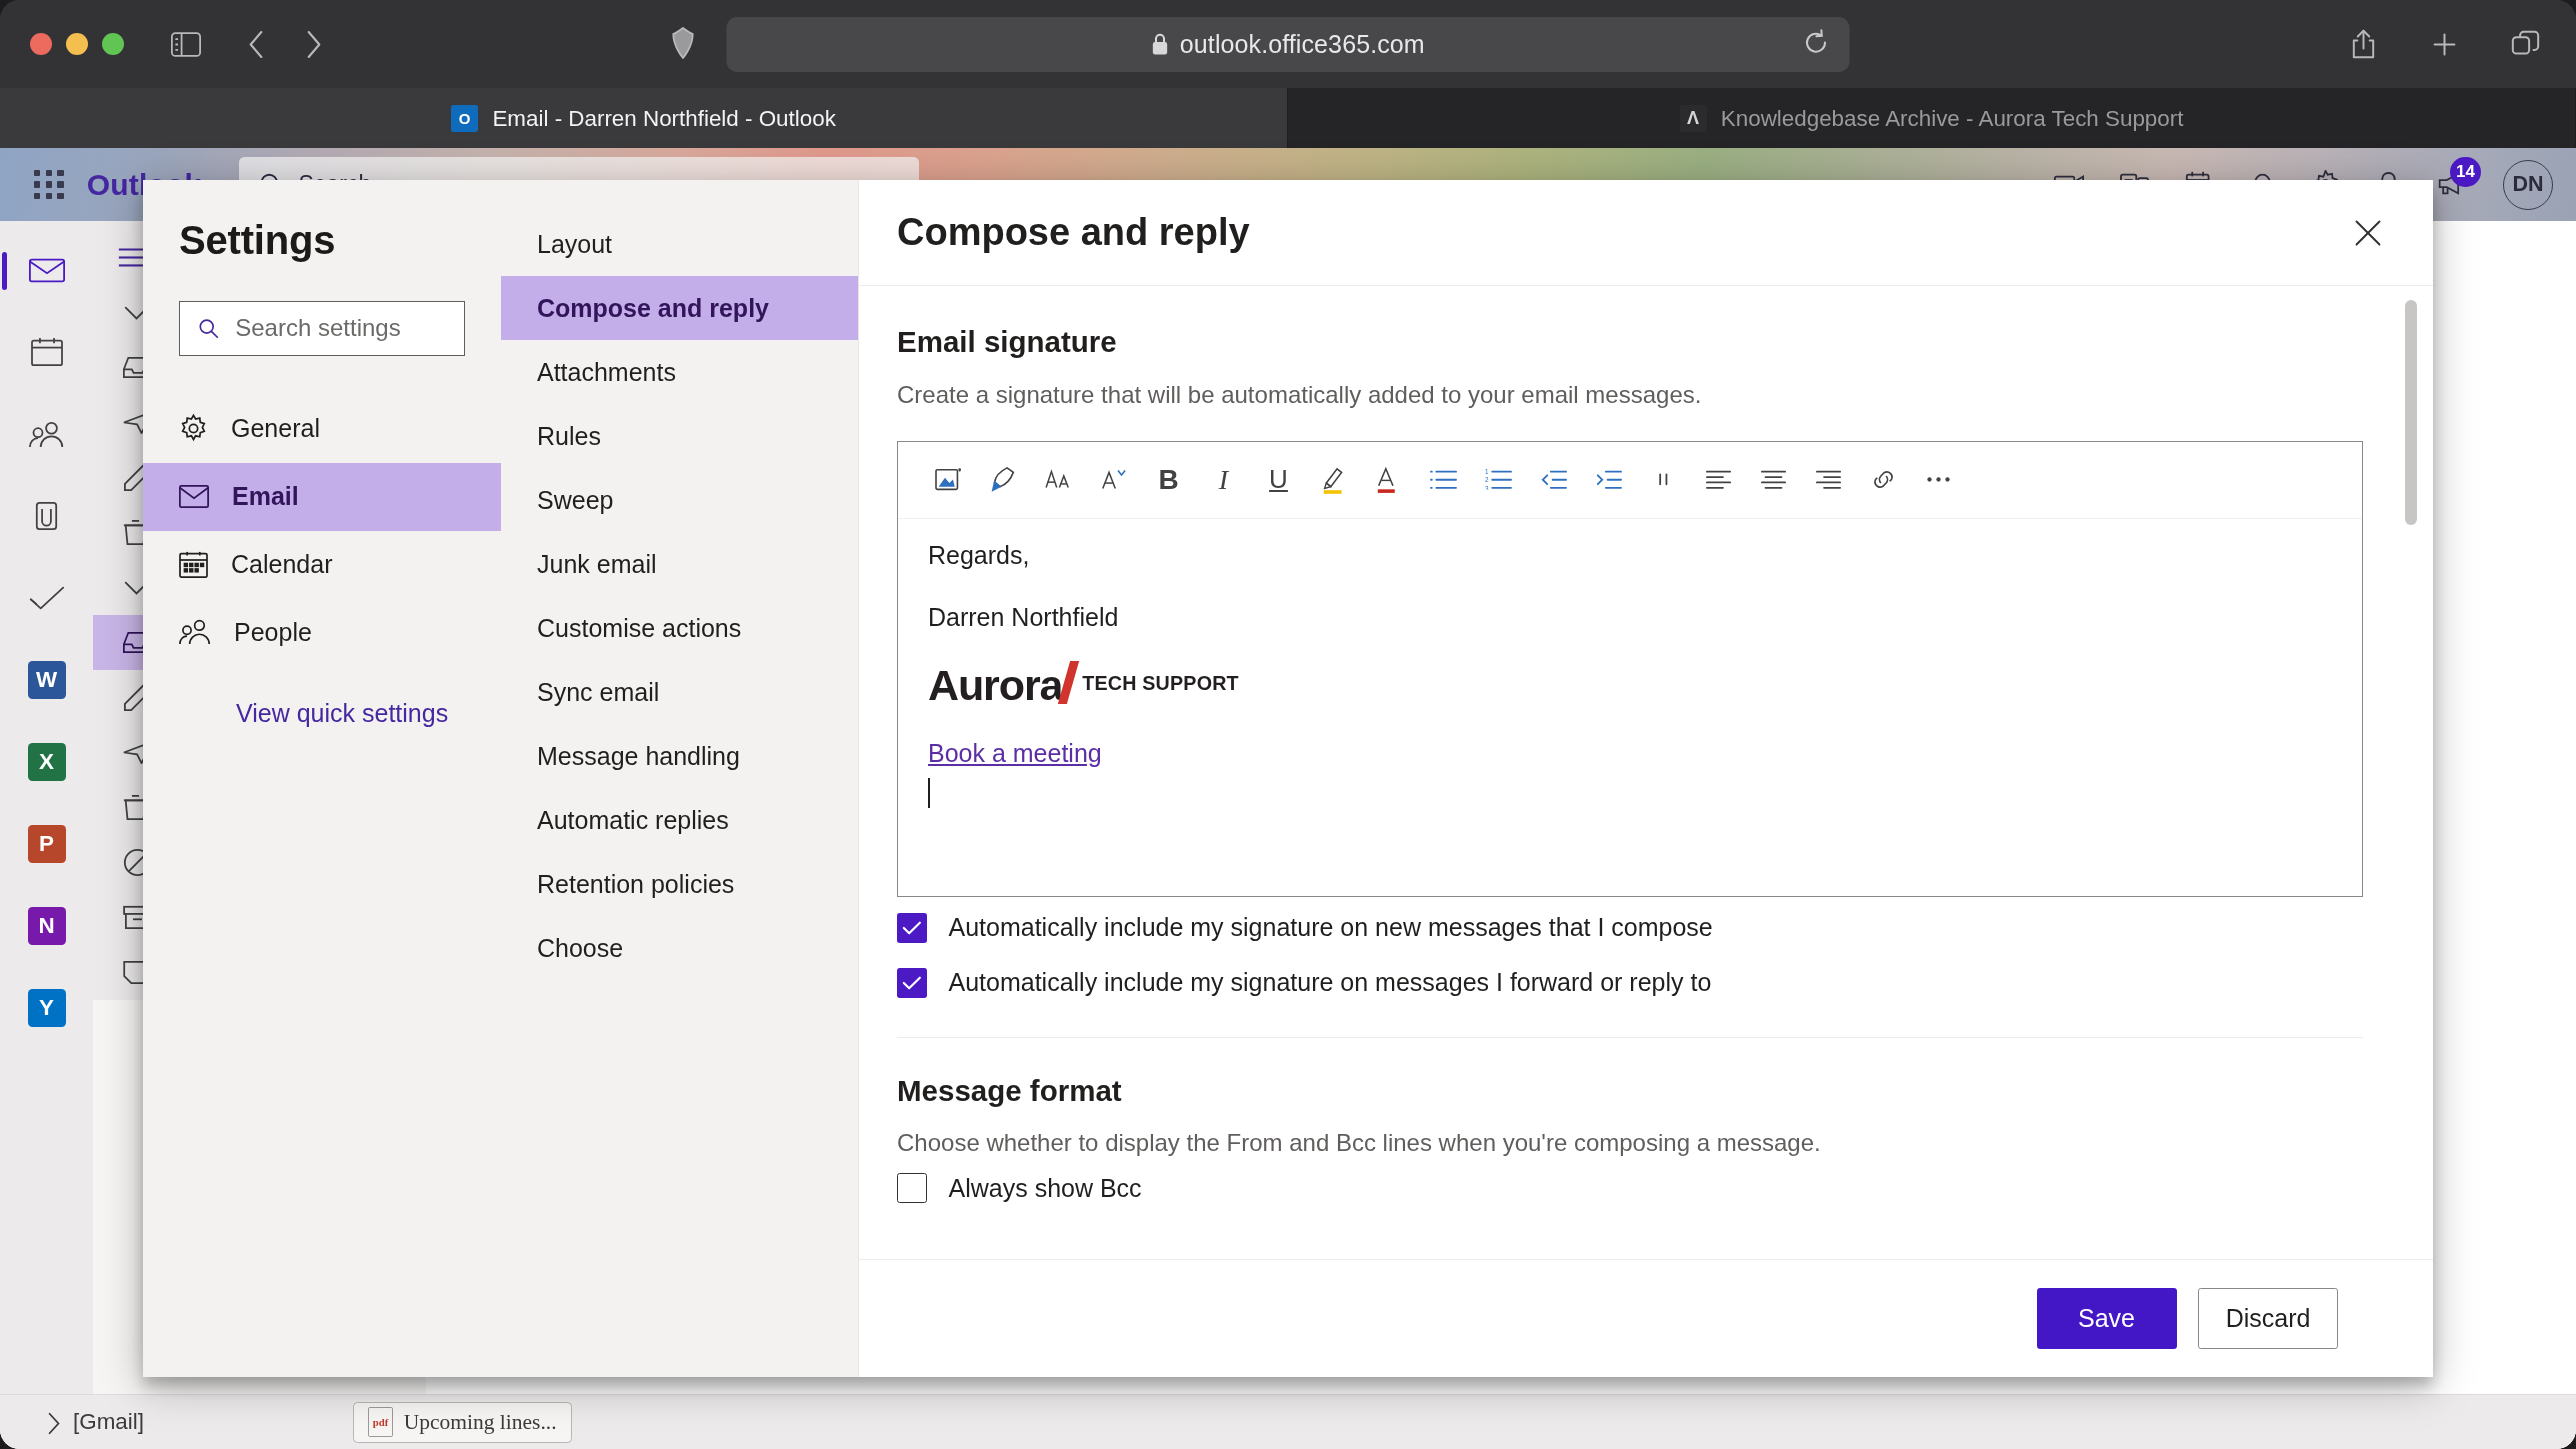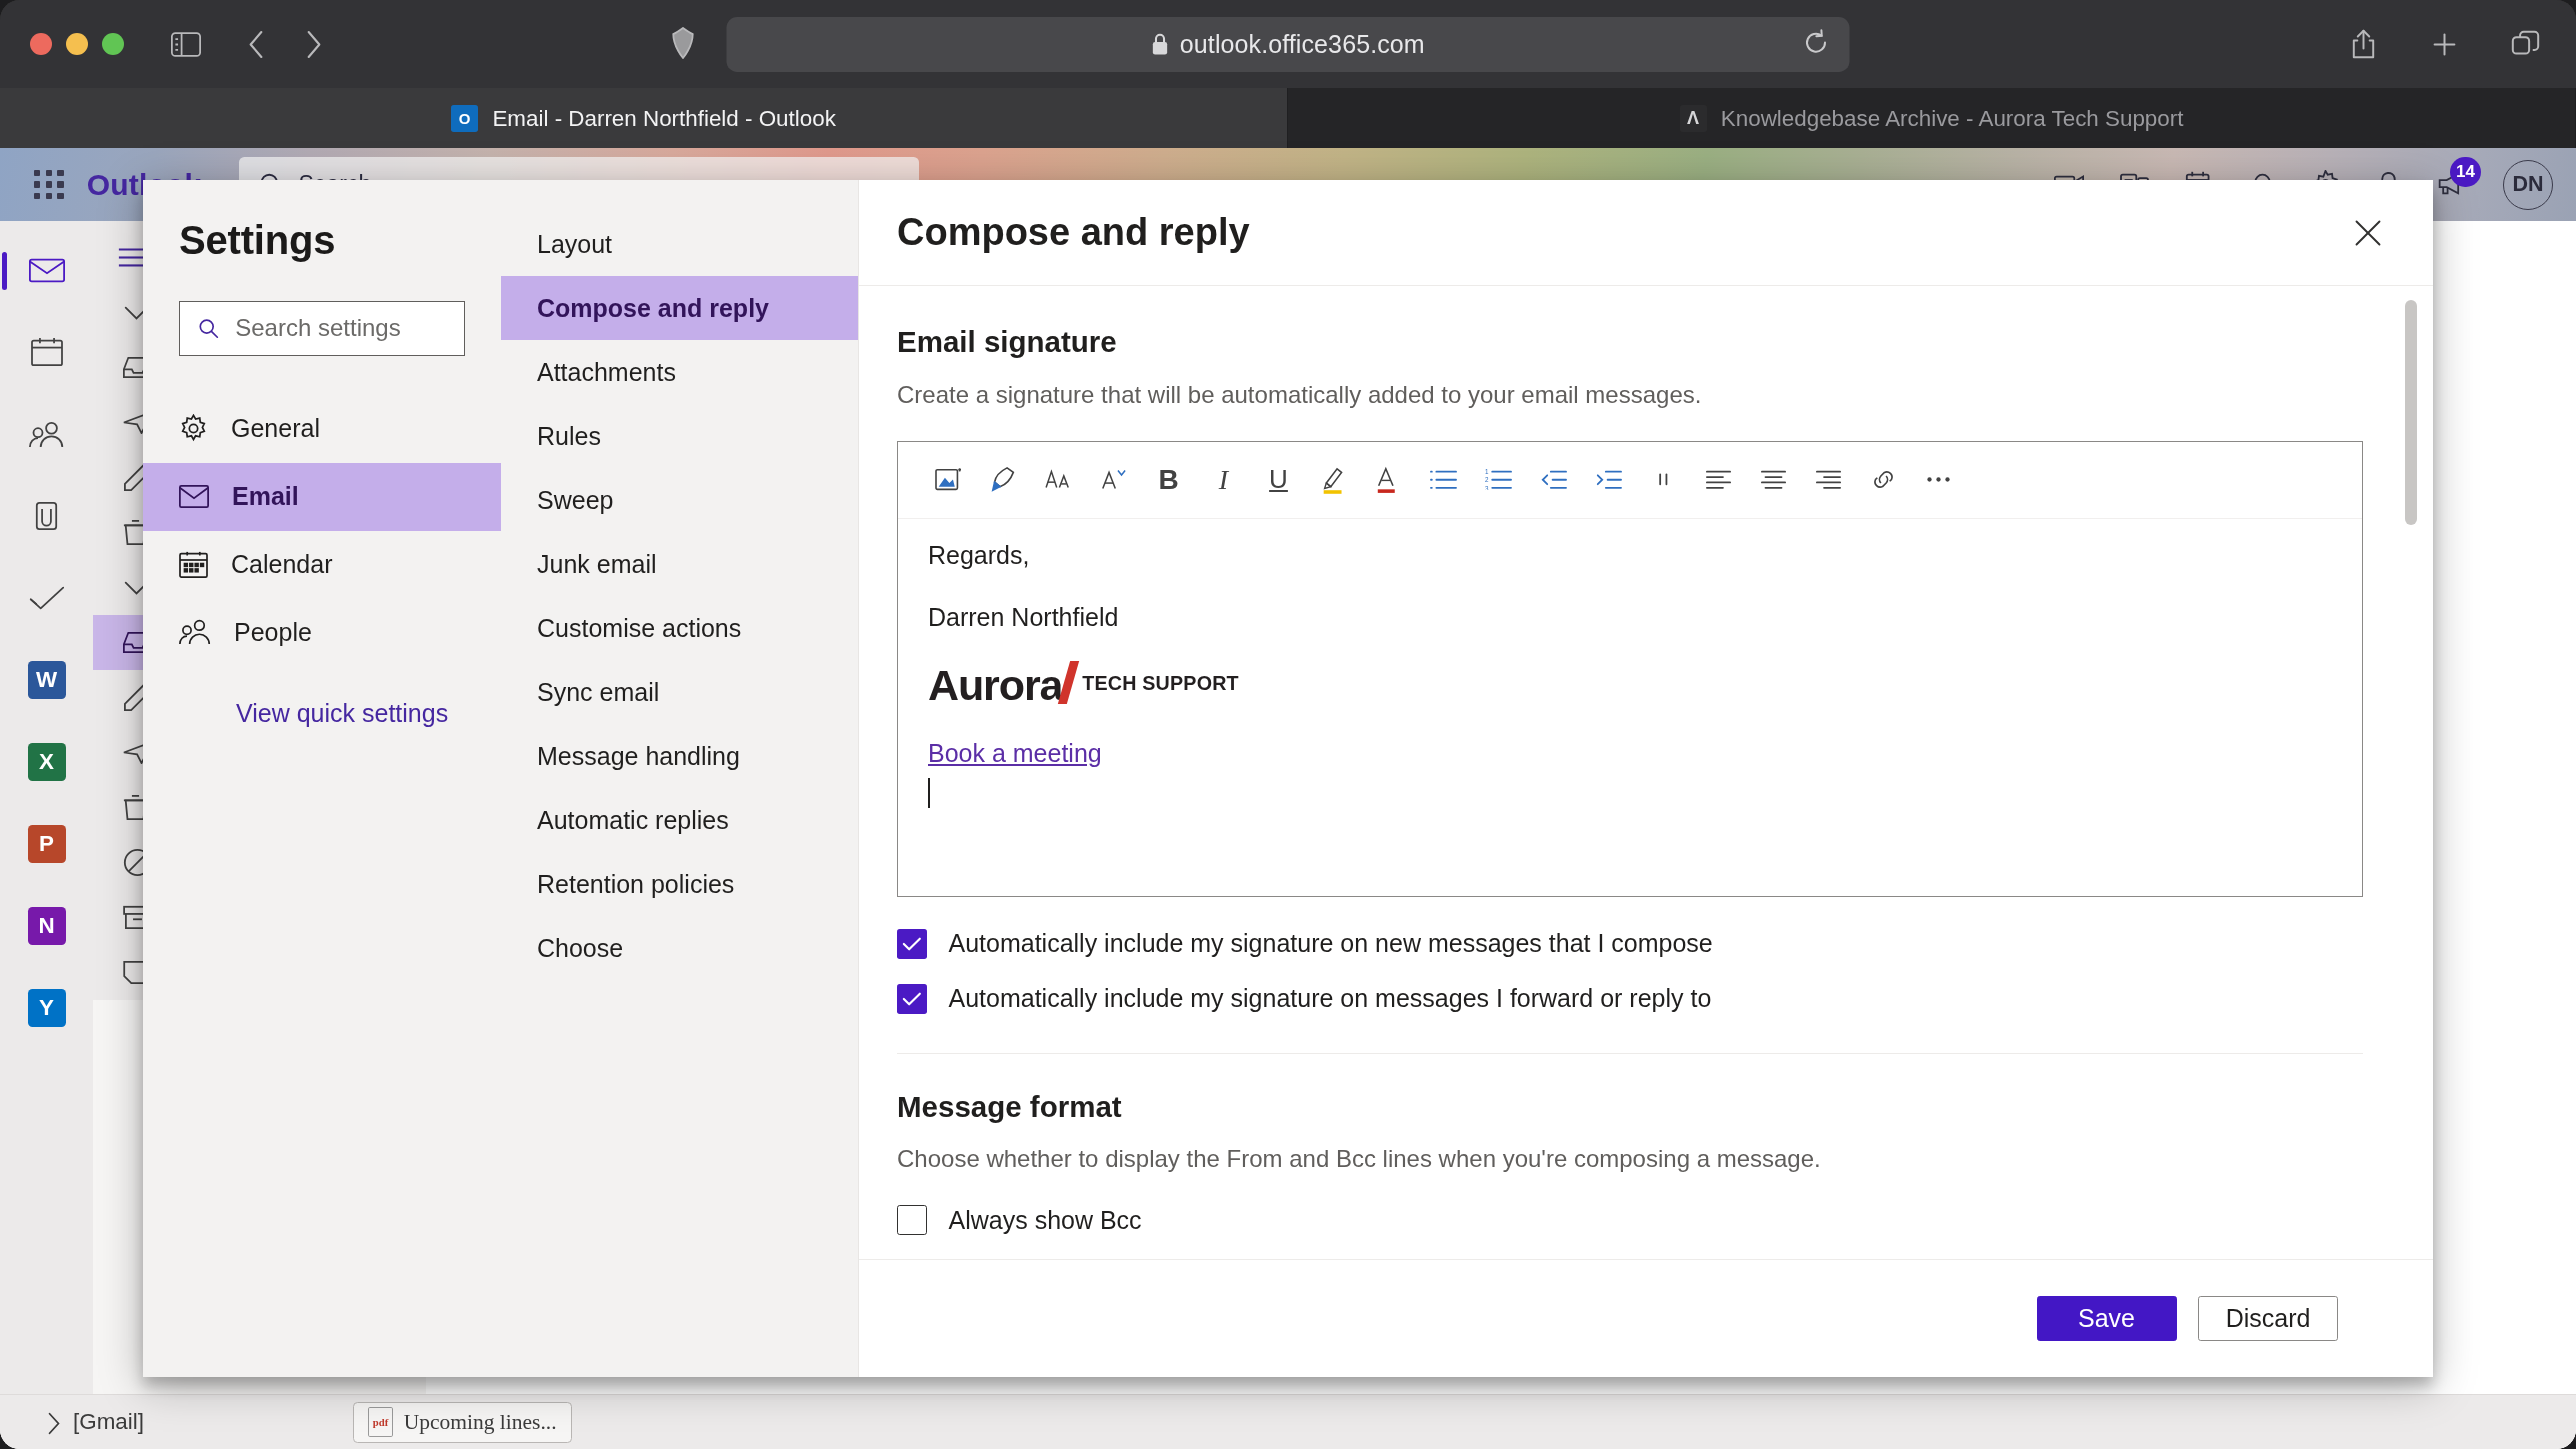--- a/index.html
+++ b/index.html
@@ -270,38 +270,38 @@
   .logo-slash {
     width: 9px; height: 43px; background: #d0342c;
     transform: skewX(-16deg); margin: 0 9px 1.8px 1.8px;
   }
   .logo-tech { font-size: 19.7px; font-weight: bold; color: #231f20;
                letter-spacing: 0.2px; margin-bottom: 9px; }
   .sig-link { color: #5b2ea6; text-decoration: underline; font-size: 25px; }
   .caret { width: 1.8px; height: 30px; background: #201f1e; margin-top: 7.2px; }
 
   .cb-row { display: flex; align-items: center; gap: 21.5px; margin-top: 25px; }
-  .cb-row.first { margin-top: 32px; }
+  .cb-row.first { margin-top: 16px; }
   .cb {
     width: 30px; height: 30px; border-radius: 2.7px; flex: 0 0 auto;
     display: flex; align-items: center; justify-content: center;
   }
   .cb.checked { background: #4b1ac4; }
   .cb.unchecked { background: #fff; border: 1.8px solid #323130; }
   .cb-label { font-size: 25px; color: #201f1e; }
 
   .divider { margin: 39px 70px 0 0; border-top: 0.9px solid #edebe9; }
 
   .main-footer {
     height: 118px; border-top: 0.9px solid #edebe9;
     display: flex; align-items: center; justify-content: flex-end;
     gap: 21.5px; padding-right: 95px; background: #fff;
   }
   .btn {
-    height: 45px; min-width: 140px; font-size: 25px;
+    height: 61px; min-width: 140px; font-size: 25px;
     font-family: inherit; border-radius: 2.7px;
     display: flex; align-items: center; justify-content: center;
     padding: 0 23px; cursor: pointer;
   }
   .btn-primary { background: #4317c5; color: #fff; border: 0.9px solid #4317c5; }
   .btn-secondary { background: #fff; color: #201f1e; border: 0.9px solid #8a8886; }
 </style>
 </head>
 <body>
 

